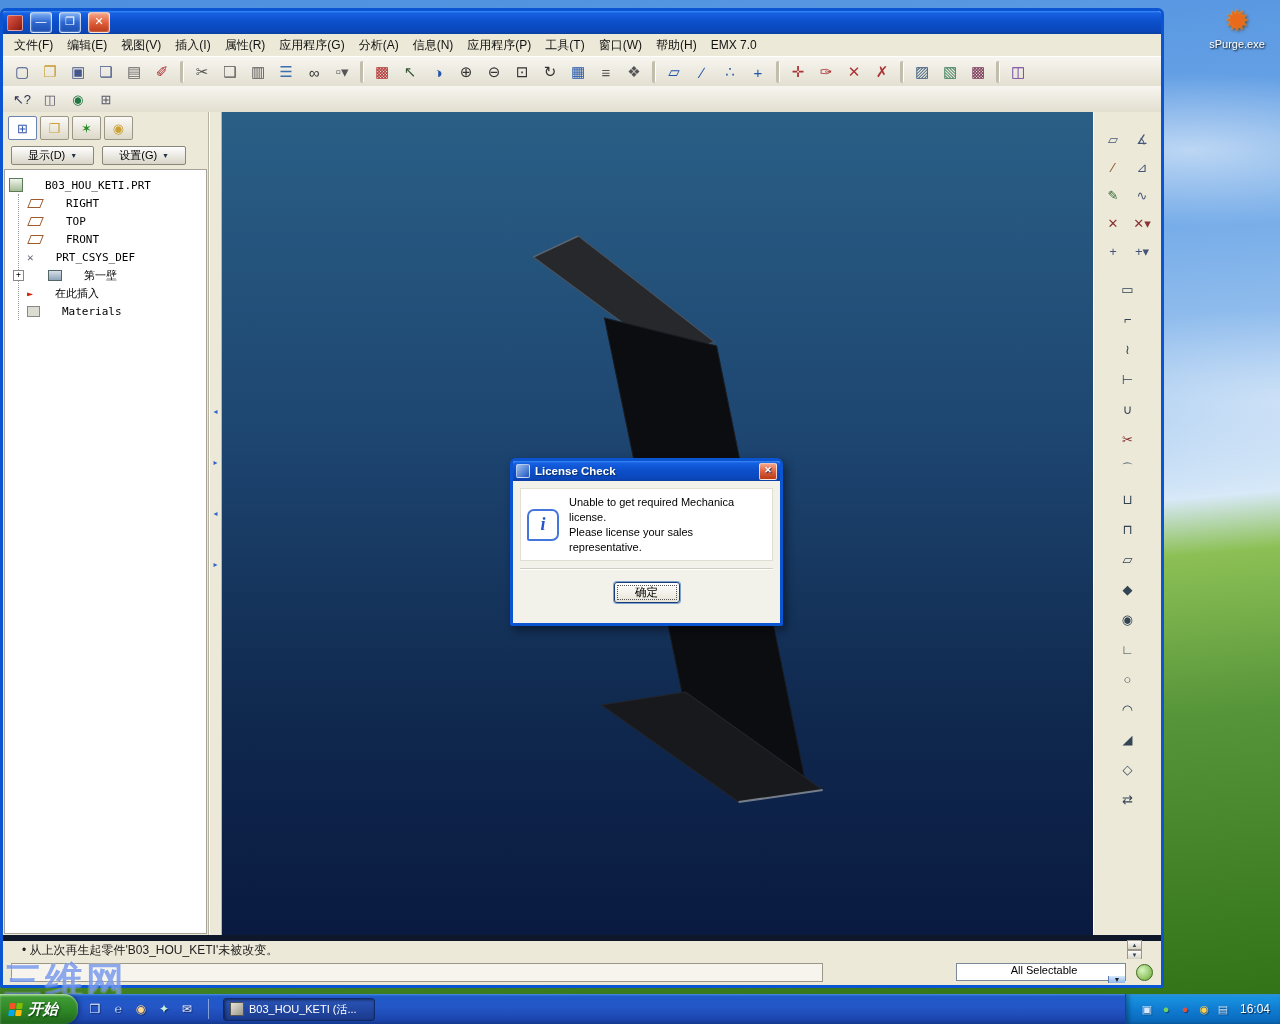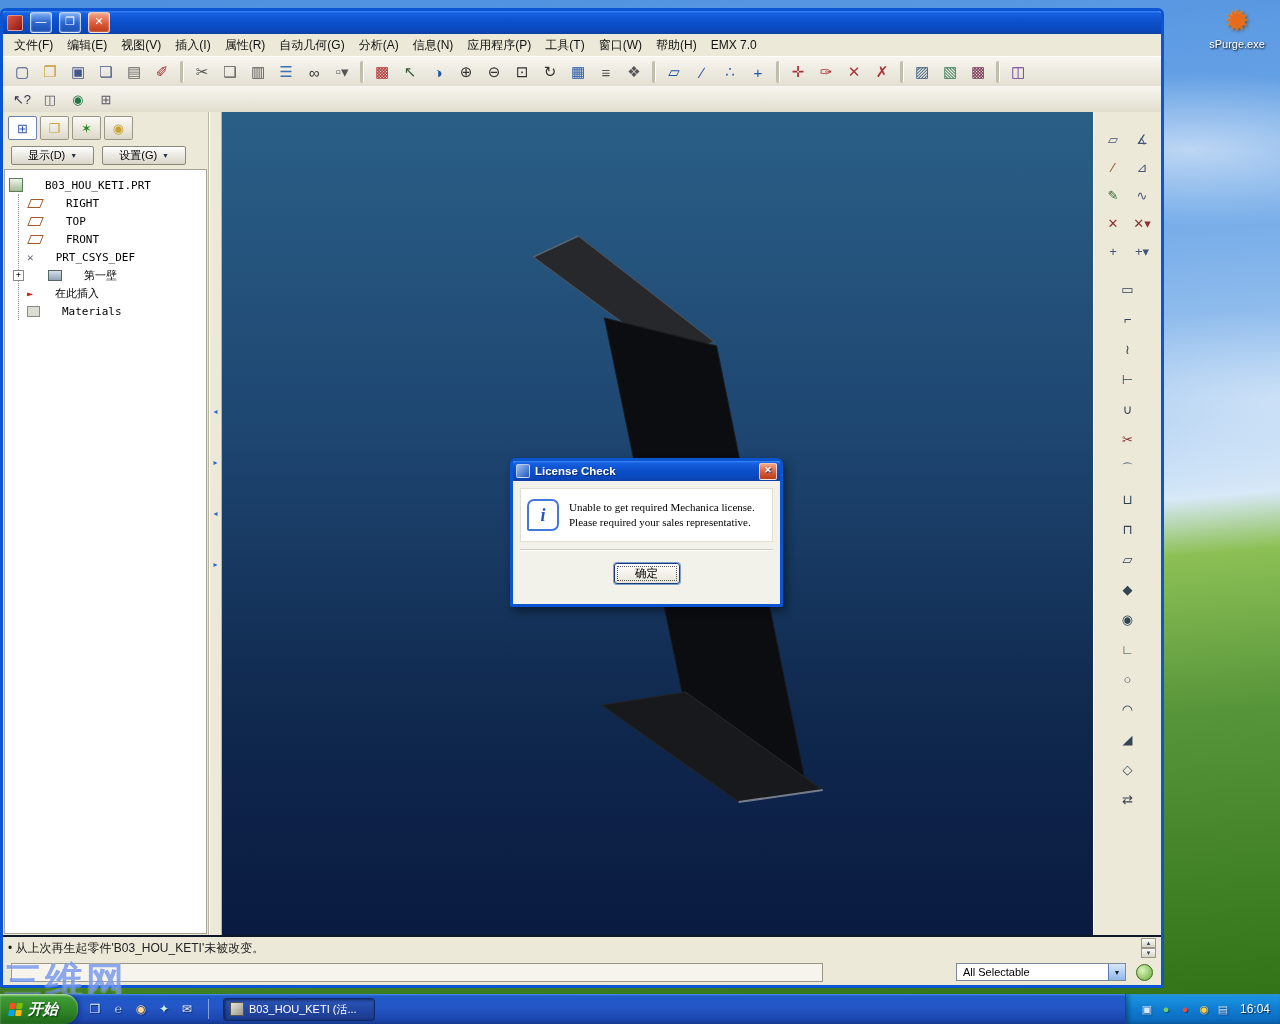--- a/index.html
+++ b/index.html
@@ -51,45 +51,45 @@
   .i-materials{width:11px;height:9px;background:#dcdcd2;border:1px solid #888;}
   .expander{width:9px;height:9px;border:1px solid #888;background:#fff;font-size:8px;line-height:7px;text-align:center;margin-left:-14px;margin-right:2px;}
   .splitter{width:13px;background:#ece9d8;border-left:1px solid #fff;border-right:1px solid #b8b4a4;display:flex;flex-direction:column;align-items:center;padding-top:295px;gap:42px;color:#36c;font-size:8px;box-sizing:border-box;}
   .viewport{flex:1;position:relative;background:linear-gradient(180deg,#2a5f86 0%,#1d4570 40%,#10294f 72%,#0a1a40 100%);}
   .viewport svg{position:absolute;inset:0;width:100%;height:100%;}
   .right-toolbar{width:68px;background:#ece9d8;border-left:1px solid #fff;display:flex;flex-direction:column;align-items:center;padding-top:14px;box-sizing:border-box;}
   .rt-top{display:flex;flex-wrap:wrap;width:56px;justify-content:center;gap:2px;margin-bottom:12px;}
   .rtbtn{width:25px;height:24px;display:flex;align-items:center;justify-content:center;font-size:13px;border:1px solid transparent;}
   .rt-main{display:flex;flex-direction:column;gap:4px;align-items:center;}
   
-  .msgbar{position:absolute;left:0;right:0;bottom:26px;height:24px;background:#ece9d8;border-top:2px solid #0f172a;display:flex;align-items:center;padding:0 5px;font-size:12px;color:#222;box-sizing:border-box;}
+  .msgbar{position:absolute;left:0;right:0;bottom:26px;height:24px;background:#ece9d8;border-top:6px solid #0f172a;display:flex;align-items:center;padding:0 19px;font-size:12px;color:#222;box-sizing:border-box;}
   .msg{flex:1;white-space:nowrap;overflow:hidden;}
   .msg-scroll{width:15px;height:20px;display:flex;flex-direction:column;}
   .scr-btn{flex:1;background:linear-gradient(#fdfdfb,#d6d2c4);border:1px solid #9a9688;font-size:6px;line-height:8px;text-align:center;color:#345;}
   .bottombar{position:absolute;left:0;right:0;bottom:0;height:26px;background:#ece9d8;display:flex;align-items:center;gap:10px;padding:0 8px;box-sizing:border-box;}
   .status-field{width:810px;height:17px;background:#f6f4ec;border:1px solid #9a9688;}
   .spacer{flex:1;}
-  .selector{width:170px;height:18px;background:#fff;border:1px solid #7a8a9a;display:flex;align-items:center;font-size:11px;padding-left:6px;box-sizing:border-box;}
+  .selector{width:170px;height:18px;background:#fff;border:1px solid #7a8a9a;display:flex;align-items:center;font-size:11px;padding-left:6px;box-sizing:border-box;flex-direction:column;}
   .sel-btn{margin-left:auto;width:16px;height:16px;display:flex;align-items:center;justify-content:center;font-size:7px;color:#123;
     background:linear-gradient(#d8e8fa,#8fb8ea);border-left:1px solid #5a7ab0;}
   .sel-icon{width:15px;height:15px;border-radius:50%;background:radial-gradient(circle at 35% 35%,#d8f5c0,#6aa832);border:1px solid #3a6a1a;}
   
   .dialog{position:absolute;left:510px;top:458px;width:267px;z-index:20;border:3px solid #0b55d3;border-radius:6px 6px 2px 2px;
     box-shadow:3px 4px 10px rgba(0,0,0,.45);background:#f2f1ea;}
   .dlg-title{height:20px;display:flex;align-items:center;gap:5px;padding:0 3px;color:#fff;font-size:11.5px;font-weight:bold;text-shadow:1px 1px 1px #08306e;
     background:linear-gradient(180deg,#3a8af5 0%,#1660e2 10%,#0c50cc 45%,#0a46b8 90%,#0d3f9e 100%);border-radius:3px 3px 0 0;}
   .dlg-ticon{width:12px;height:12px;background:linear-gradient(135deg,#9ec2f5,#2255bb);border:1px solid rgba(255,255,255,.6);border-radius:2px;}
   .dlg-title-text{flex:1;}
   .dlg-close{width:16px;height:15px;border-radius:2px;border:1px solid rgba(255,255,255,.7);color:#fff;font-size:9px;line-height:13px;text-align:center;
     background:linear-gradient(180deg,#f6a689,#e0603c 50%,#b93a18);}
   .dlg-body{padding:7px 7px 8px 7px;}
   .dlg-msg{background:#fff;border:1px solid #e2dfd2;display:flex;align-items:center;gap:10px;padding:6px 6px;min-height:40px;}
   .info-icon{width:28px;height:28px;flex:0 0 auto;border-radius:7px 7px 7px 2px;background:#fff;border:2px solid #4477dd;color:#2255cc;
     font:italic bold 18px "Liberation Serif",serif;display:flex;align-items:center;justify-content:center;}
-  .dlg-text{font-size:11px;line-height:1.35;color:#000;font-family:Liberation Serif, serif;}
+  .dlg-text{font-size:11px;line-height:1.35;color:#000;}
   .dlg-sep{border-top:1px solid #cfcdc0;border-bottom:1px solid #fff;margin:7px 0 7px 0;}
   .dlg-ok{display:block;margin:12px auto;width:66px;height:21px;font-size:11.5px;font-family:"Liberation Sans",sans-serif;
     background:linear-gradient(#ffffff,#e8e4d6);border:1px solid #1a3a7a;border-radius:3px;box-shadow:0 0 0 1px #7da2ce;outline:1px dotted #555;outline-offset:-4px;}
   
   .watermark{position:absolute;left:4px;top:956px;z-index:25;font-size:38px;font-weight:bold;letter-spacing:3px;color:rgba(50,100,225,.55);
     text-shadow:0 0 2px rgba(255,255,255,.7);pointer-events:none;}
   
   .taskbar{position:absolute;left:0;bottom:0;width:1280px;height:30px;z-index:30;display:flex;align-items:center;
     background:linear-gradient(180deg,#4a90e8 0%,#2b6ad0 5%,#2059c8 9%,#2456c6 45%,#1c46ae 85%,#15398f 100%);}
   .start{height:30px;padding:0 20px 0 9px;display:flex;align-items:center;gap:6px;color:#fff;font-style:italic;font-weight:bold;font-size:15px;
@@ -128,21 +128,21 @@
       <span class="wbtn" data-name="maximize-button">❐</span>
       <span class="wbtn close" data-name="close-button">✕</span>
     </div>
 
     <div class="menubar" data-name="menubar">
         <span class="menu-item" data-name="menu-item">文件(F)</span>
         <span class="menu-item" data-name="menu-item">编辑(E)</span>
         <span class="menu-item" data-name="menu-item">视图(V)</span>
         <span class="menu-item" data-name="menu-item">插入(I)</span>
         <span class="menu-item" data-name="menu-item">属性(R)</span>
-        <span class="menu-item" data-name="menu-item">自动几何(G)</span>
+        <span class="menu-item" data-name="menu-item">应用程序(G)</span>
         <span class="menu-item" data-name="menu-item">分析(A)</span>
         <span class="menu-item" data-name="menu-item">信息(N)</span>
         <span class="menu-item" data-name="menu-item">应用程序(P)</span>
         <span class="menu-item" data-name="menu-item">工具(T)</span>
         <span class="menu-item" data-name="menu-item">窗口(W)</span>
         <span class="menu-item" data-name="menu-item">帮助(H)</span>
         <span class="menu-item" data-name="menu-item">EMX 7.0</span>
       </div>
 
     <div class="toolbar tb1" data-name="main-toolbar">
@@ -484,21 +484,21 @@
     <div class="dlg-title" data-name="dialog-titlebar">
       <span class="dlg-ticon" data-name="dialog-icon"></span>
       <span class="dlg-title-text" data-name="dialog-title">License Check</span>
       <span class="dlg-close" data-name="dialog-close-button">✕</span>
     </div>
     <div class="dlg-body" data-name="dialog-body">
       <div class="dlg-msg" data-name="dialog-message-row">
         <span class="info-icon" data-name="info-icon">i</span>
         <span class="dlg-text" data-name="dialog-message">
           <div>Unable to get required Mechanica license.</div>
-          <div>Please required your sales representative.</div>
+          <div>Please license your sales representative.</div>
         </span>
       </div>
       <div class="dlg-sep" data-name="dialog-divider"></div>
       <button class="dlg-ok" data-name="ok-button">确定</button>
     </div>
   </div>
 
   <div class="watermark" data-name="watermark">三维网</div>
 
   <div class="taskbar" data-name="taskbar">

